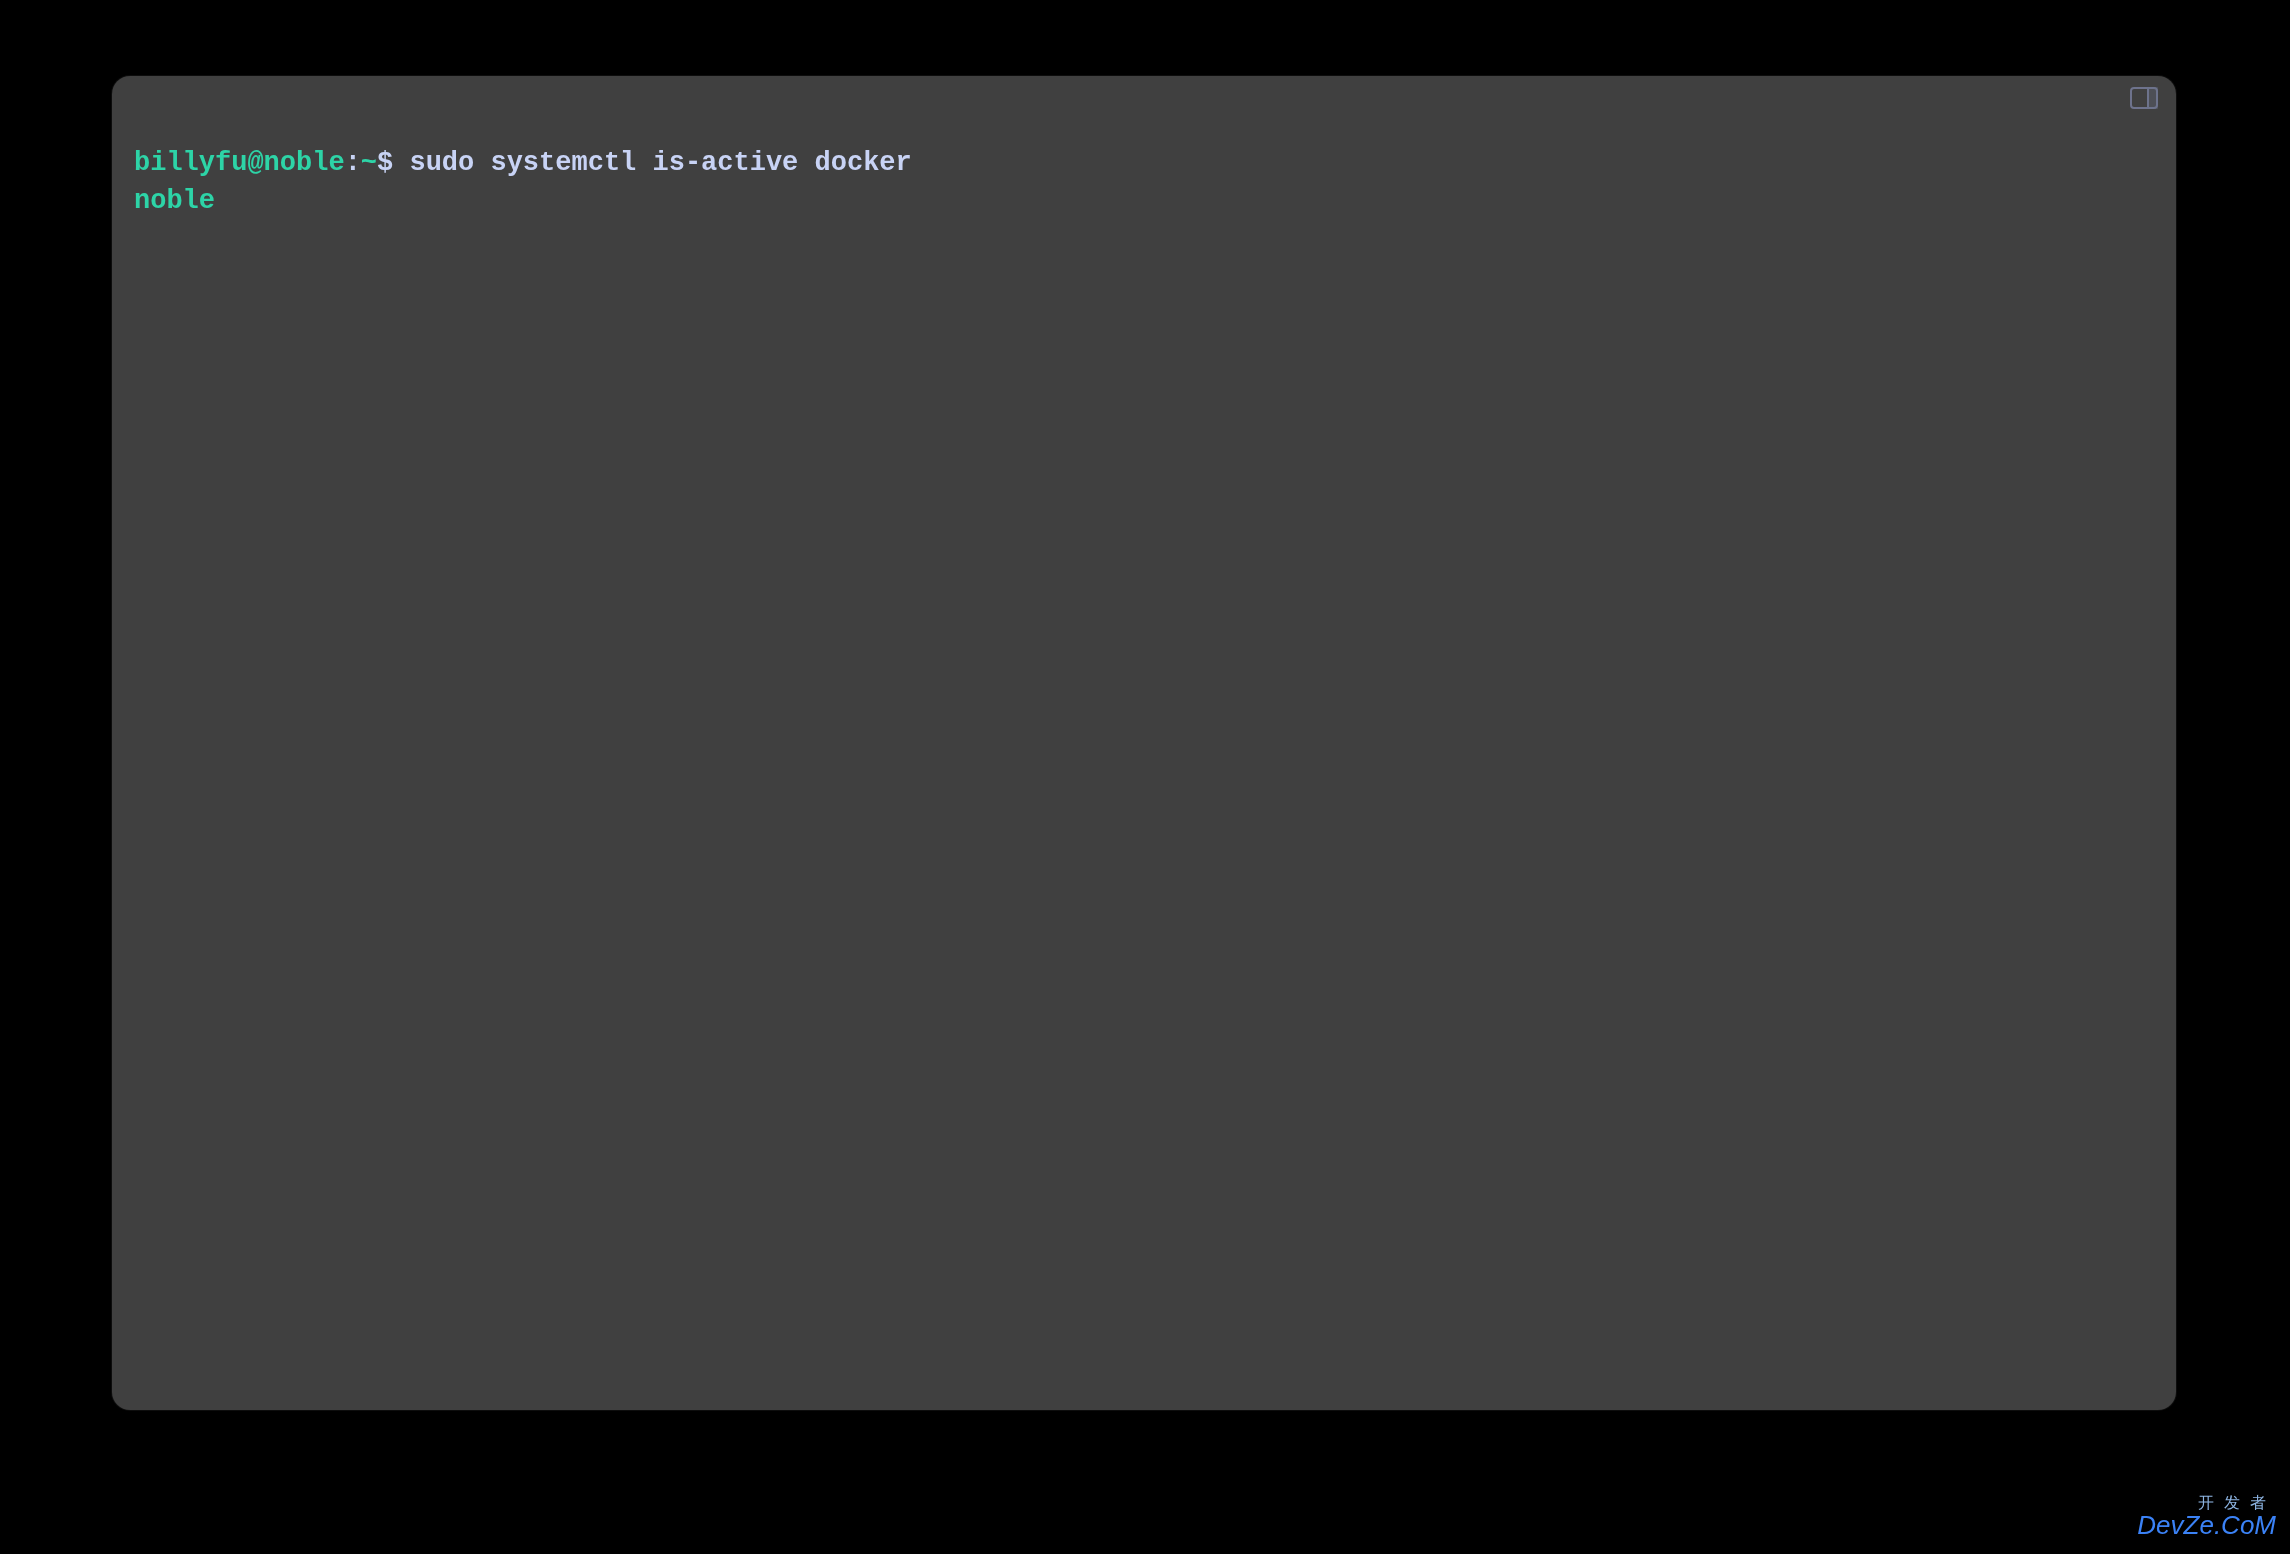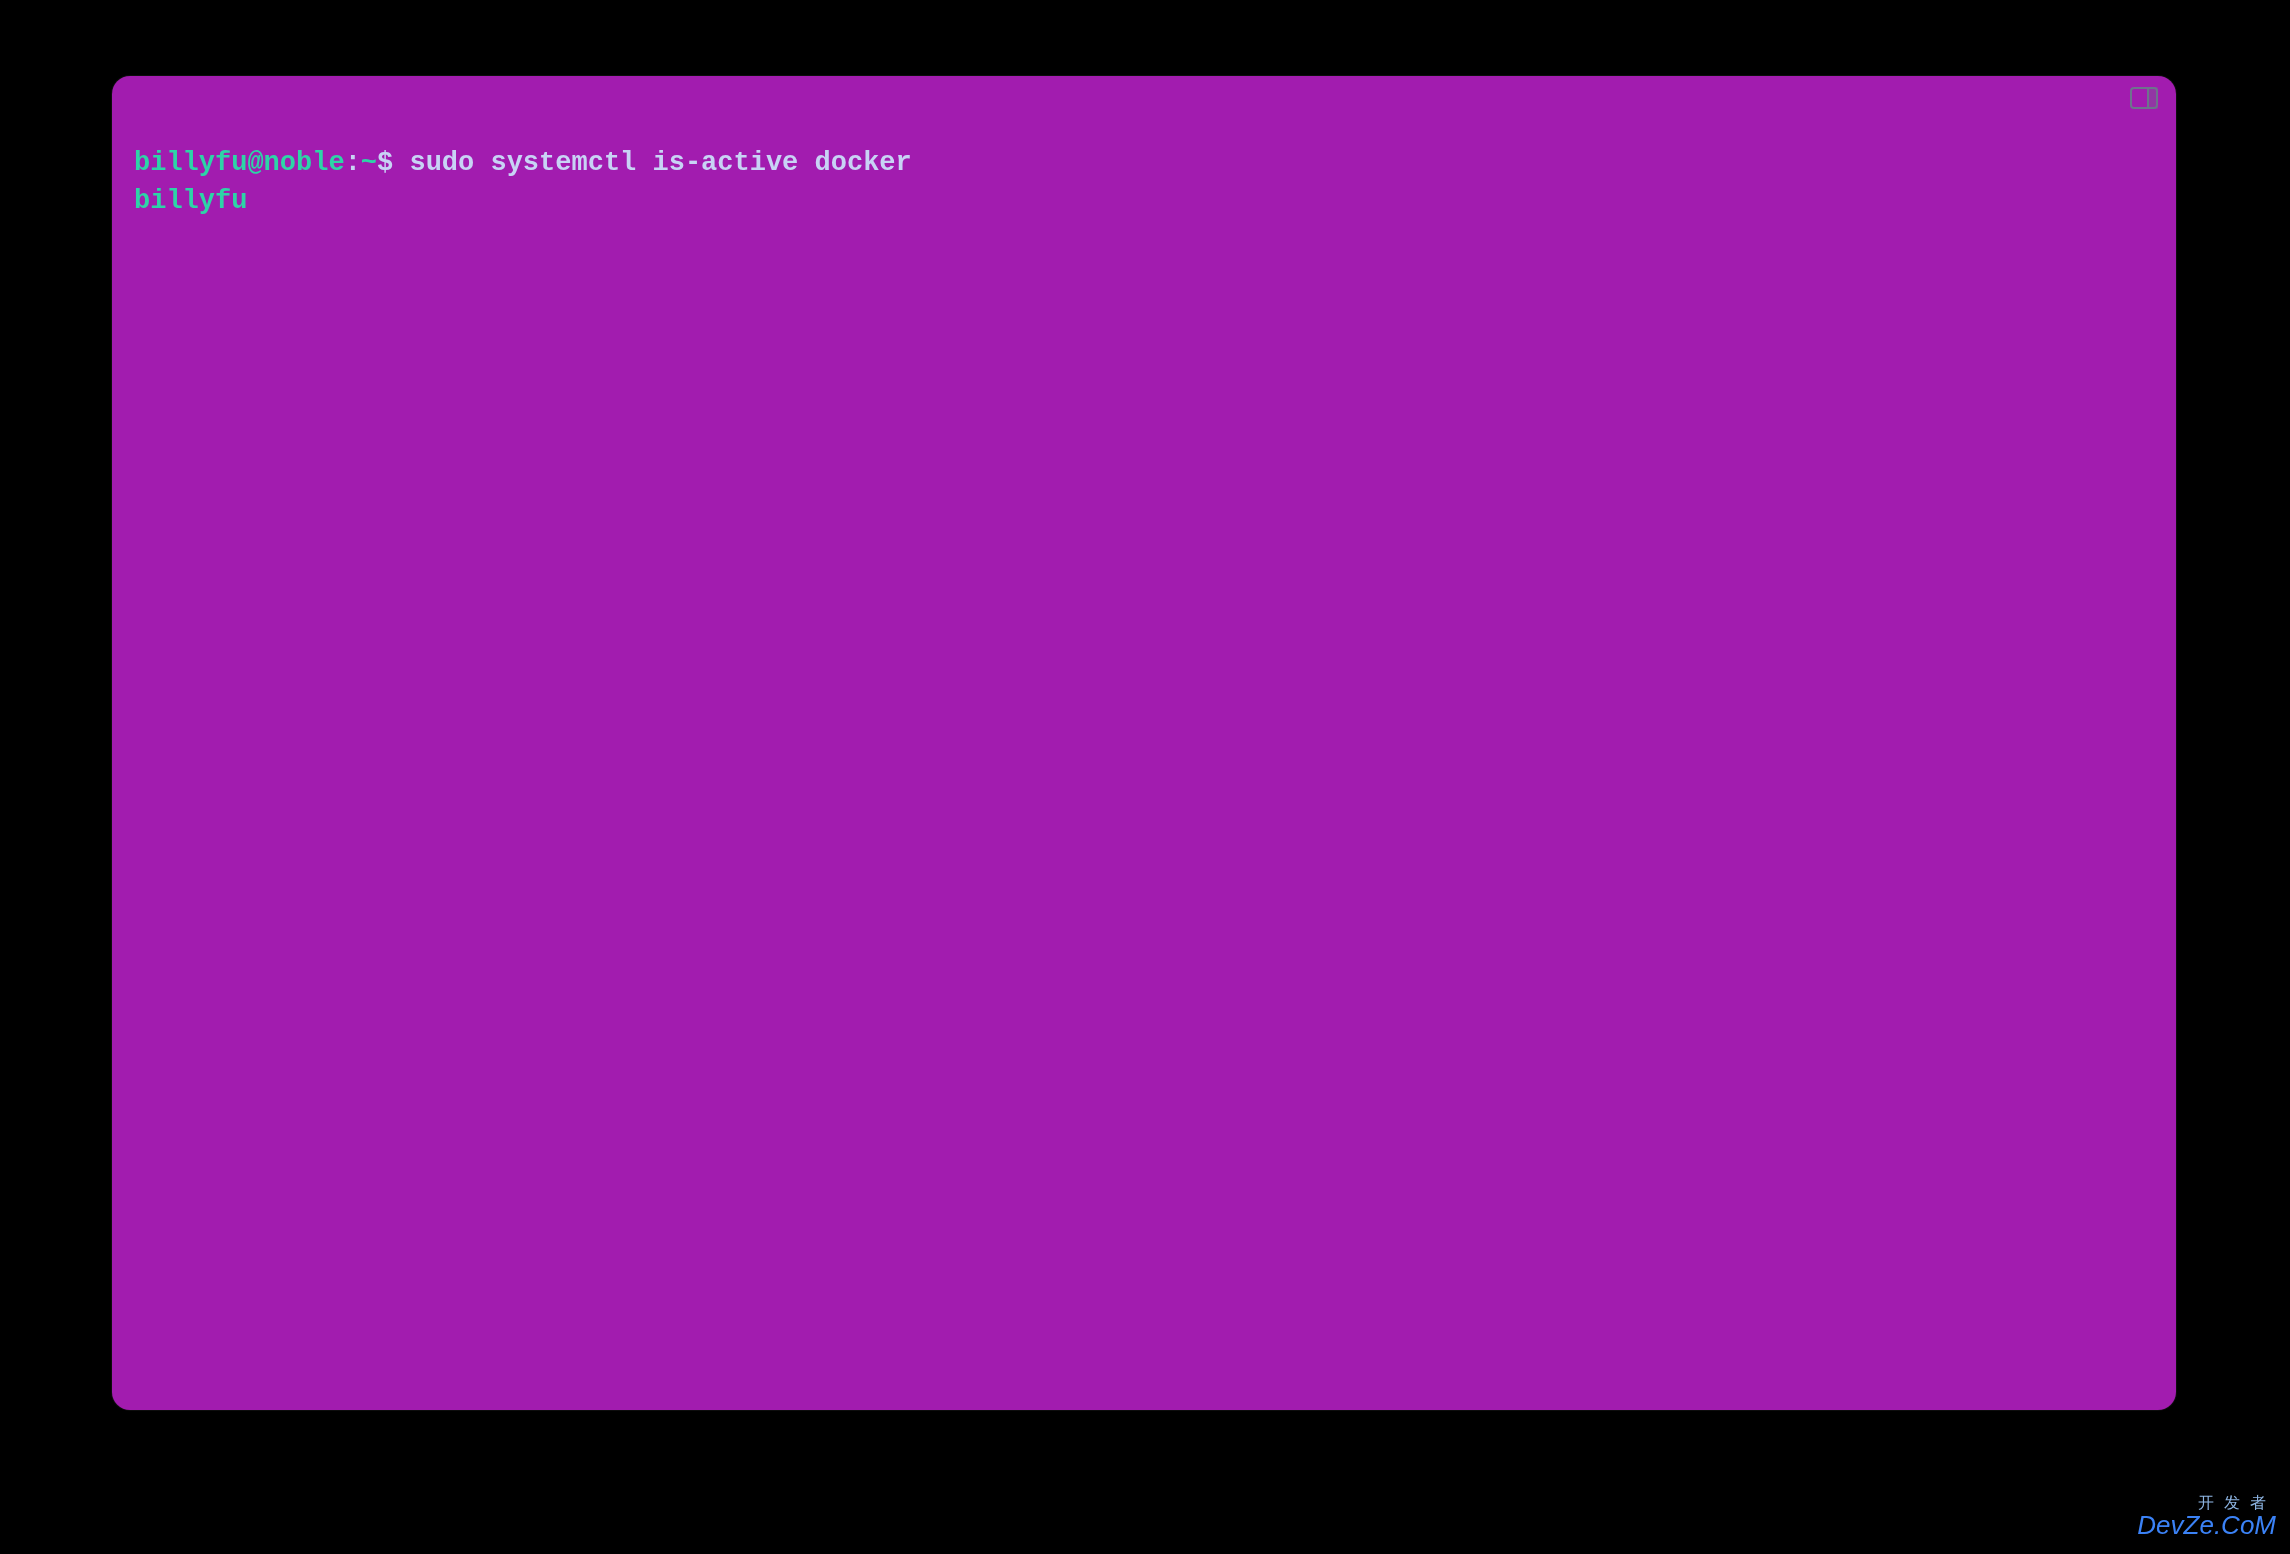--- a/index.html
+++ b/index.html
@@ -15,21 +15,21 @@
       position: relative;
       font-family: 'Menlo', 'Monaco', 'Consolas', 'Courier New', monospace;
     }
     
     .terminal-window {
       position: absolute;
       top: 76px;
       left: 112px;
       width: 2064px;
       height: 1334px;
-      background-color: #a21caf;
+      background-color: #404040;
       border-radius: 18px;
       overflow: hidden;
       box-shadow: 0 0 0 1px rgba(255,255,255,0.05);
     }
     
     .terminal-titlebar {
       position: absolute;
       top: 0;
       left: 0;
       right: 0;
@@ -134,20 +134,20 @@
       <svg viewBox="0 0 28 22" fill="none" stroke="#6e738d" stroke-width="2">
         <rect x="1" y="1" width="26" height="20" rx="3" ry="3"></rect>
         <line x1="18" y1="1" x2="18" y2="21"></line>
         <rect x="18" y="1" width="9" height="20" rx="0" fill="#6e738d" opacity="0.3"></rect>
       </svg>
     </div>
   </div>
 
   <div class="terminal-content">
     <div class="terminal-line"><span class="prompt-user">billyfu@noble</span><span class="prompt-colon">:</span><span class="prompt-path">~</span><span class="prompt-symbol">$</span><span class="command-text"> </span><span class="command-text">sudo systemctl is-active docker</span></div>
-    <div class="terminal-line"><span class="output-text">billyfu</span></div>
+    <div class="terminal-line"><span class="output-text">noble</span></div>
   </div>
 </div>
 
 <div class="watermark">
   <div class="watermark-top">开发者</div>
   <div class="watermark-bottom">DevZe.CoM</div>
 </div>
 
 </body></html>

